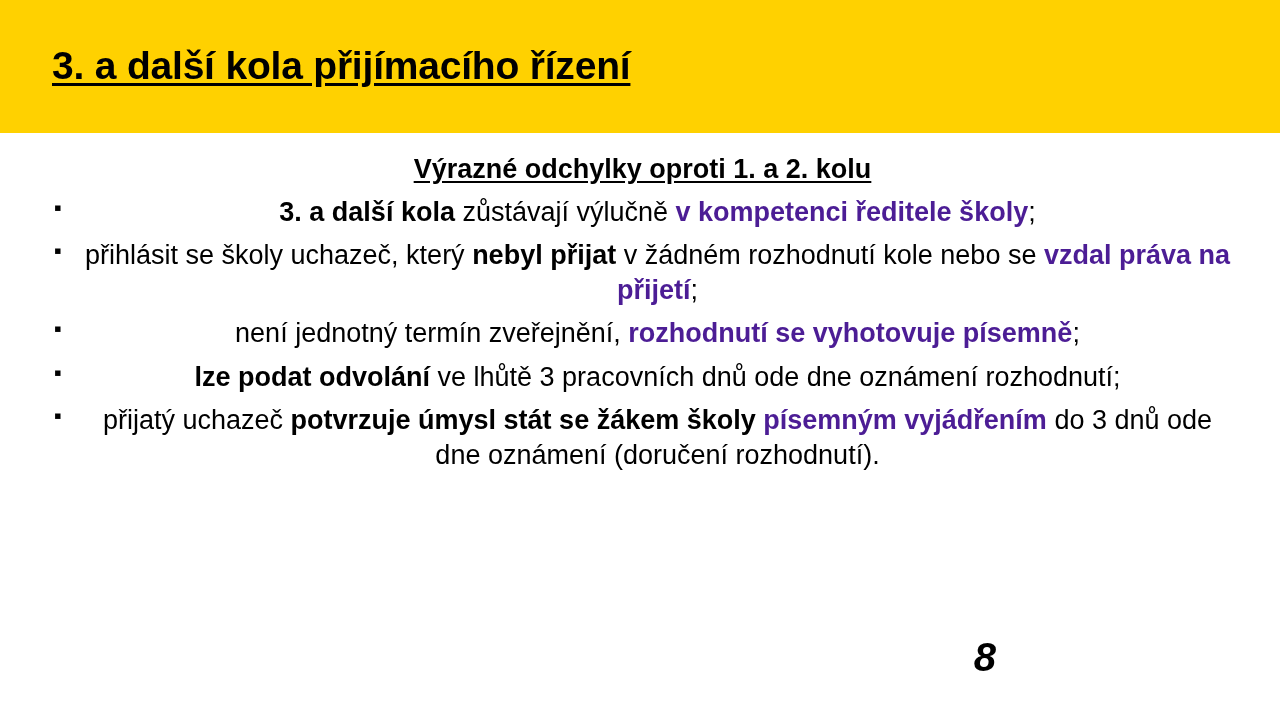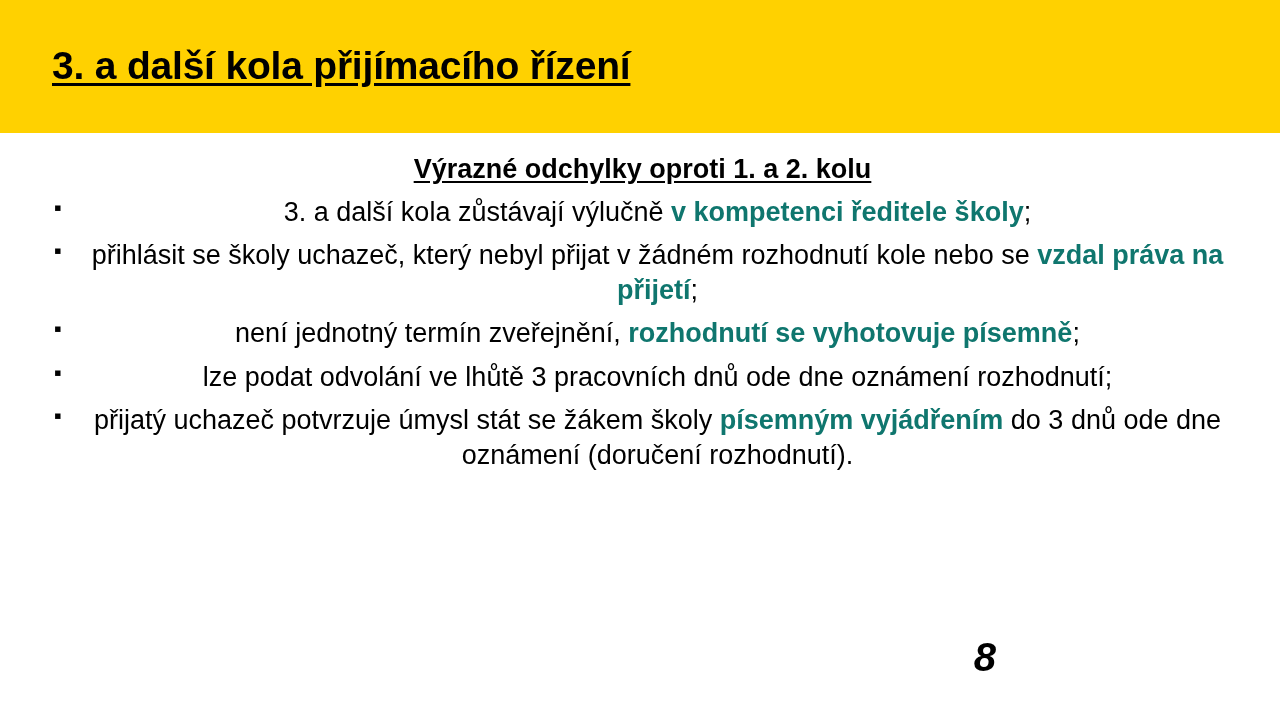--- a/index.html
+++ b/index.html
@@ -69,22 +69,22 @@
     margin-bottom: 9px;
   }
   ul.bullets > li::before {
     content: "\25AA";
     position: absolute;
     left: 4px;
     top: -1px;
     font-size: 22px;
     color: #000000;
   }
-  .b { font-weight: normal; }
-  .rb { color: #0f766e; font-weight: bold; }
+  .b { font-weight: bold; }
+  .rb { color: #4c1d95; font-weight: bold; }
   .page-number {
     position: absolute;
     right: 32px;
     bottom: 40px;
     font-size: 40px;
     font-style: italic;
     font-weight: bold;
     color: #000000;
   }
 </style>

